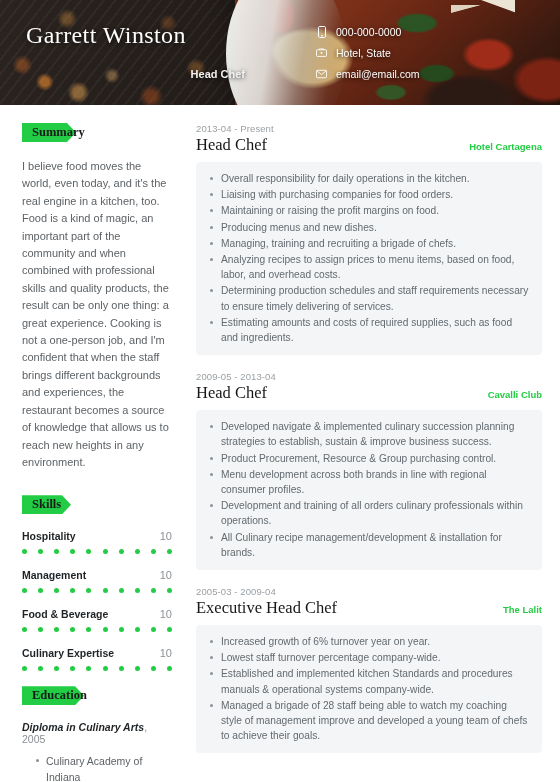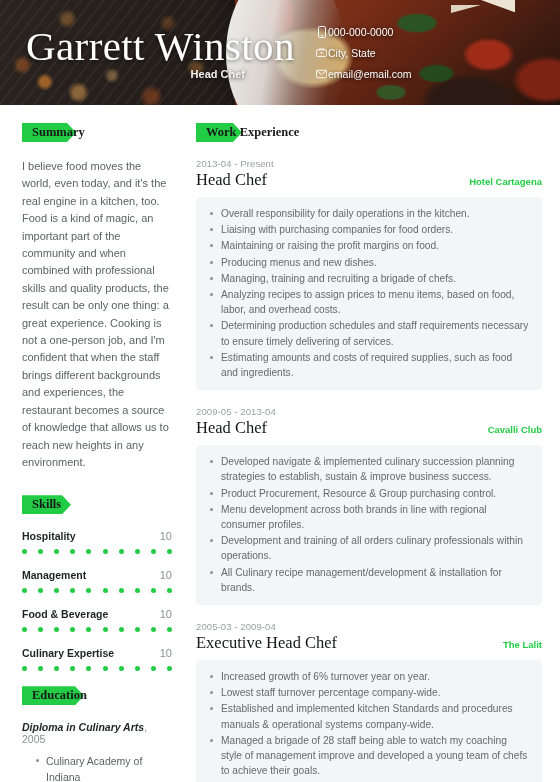--- a/index.html
+++ b/index.html
@@ -94,21 +94,21 @@
     height: 175px;
     background: linear-gradient(90deg, rgba(0,0,0,0) 0%, rgba(0,0,0,0.35) 100%);
     filter: blur(4px);
   }
 
   .hdr-name {
     position: absolute;
     left: 26px;
     top: 22px;
     font-family: "Liberation Serif", serif;
-    font-size: 41px;
+    font-size: 24px;
     font-weight: 400;
     color: #ffffff;
     letter-spacing: 0.4px;
     text-shadow: 0 1px 4px rgba(0,0,0,0.55);
     white-space: nowrap;
   }
 
   .hdr-role {
     position: absolute;
     left: 60px;
@@ -125,21 +125,21 @@
     position: absolute;
     left: 316px;
     top: 26px;
     display: flex;
     flex-direction: column;
     gap: 9px;
   }
   .contact-row {
     display: flex;
     align-items: center;
-    gap: 1px;
+    gap: 9px;
     font-size: 10.5px;
     color: #ffffff;
     text-shadow: 0 1px 4px rgba(0,0,0,0.8);
     white-space: nowrap;
   }
   .contact-ico {
     width: 11px;
     height: 12px;
     flex: 0 0 11px;
     display: flex;
@@ -357,21 +357,21 @@
       </div>
 
       <div class="contact-row">
         <span class="contact-ico">
           <svg width="12" height="10" viewBox="0 0 12 10">
             <rect x="0.5" y="1.5" width="11" height="7.2" rx="1" fill="none" stroke="#ffffff" stroke-width="1"></rect>
             <path d="M3.4 1.6 V0.6 H8.6 V1.6" fill="none" stroke="#ffffff" stroke-width="1"></path>
             <rect x="5.1" y="4" width="1.8" height="1.8" fill="#ffffff"></rect>
           </svg>
         </span>
-        <span>City, State</span>
+        <span>Hotel, State</span>
       </div>
 
       <div class="contact-row">
         <span class="contact-ico">
           <svg width="12" height="10" viewBox="0 0 12 10">
             <rect x="0.5" y="0.9" width="11" height="8.2" rx="1" fill="none" stroke="#ffffff" stroke-width="1"></rect>
             <path d="M0.9 1.5 L6 5.6 L11.1 1.5" fill="none" stroke="#ffffff" stroke-width="1"></path>
           </svg>
         </span>
         <span>email@email.com</span>
@@ -485,24 +485,20 @@
         <b>Diploma in Culinary Arts</b><span>, 2005</span>
       </div>
       <ul class="edu-list">
         <li>Culinary Academy of Indiana</li>
       </ul>
 
     </div>
 
     <div class="main">
 
-      <div class="sect-head">
-        <div class="tag-shape w-work"></div>
-        <div class="tag-text">Work Experience</div>
-      </div>
 
       <div class="job">
         <div class="job-date">2013-04 - Present</div>
         <div class="job-row">
           <span class="job-title">Head Chef</span>
           <span class="job-company">Hotel Cartagena</span>
         </div>
         <div class="job-panel">
           <ul>
               <li>Overall responsibility for daily operations in the kitchen.</li>

